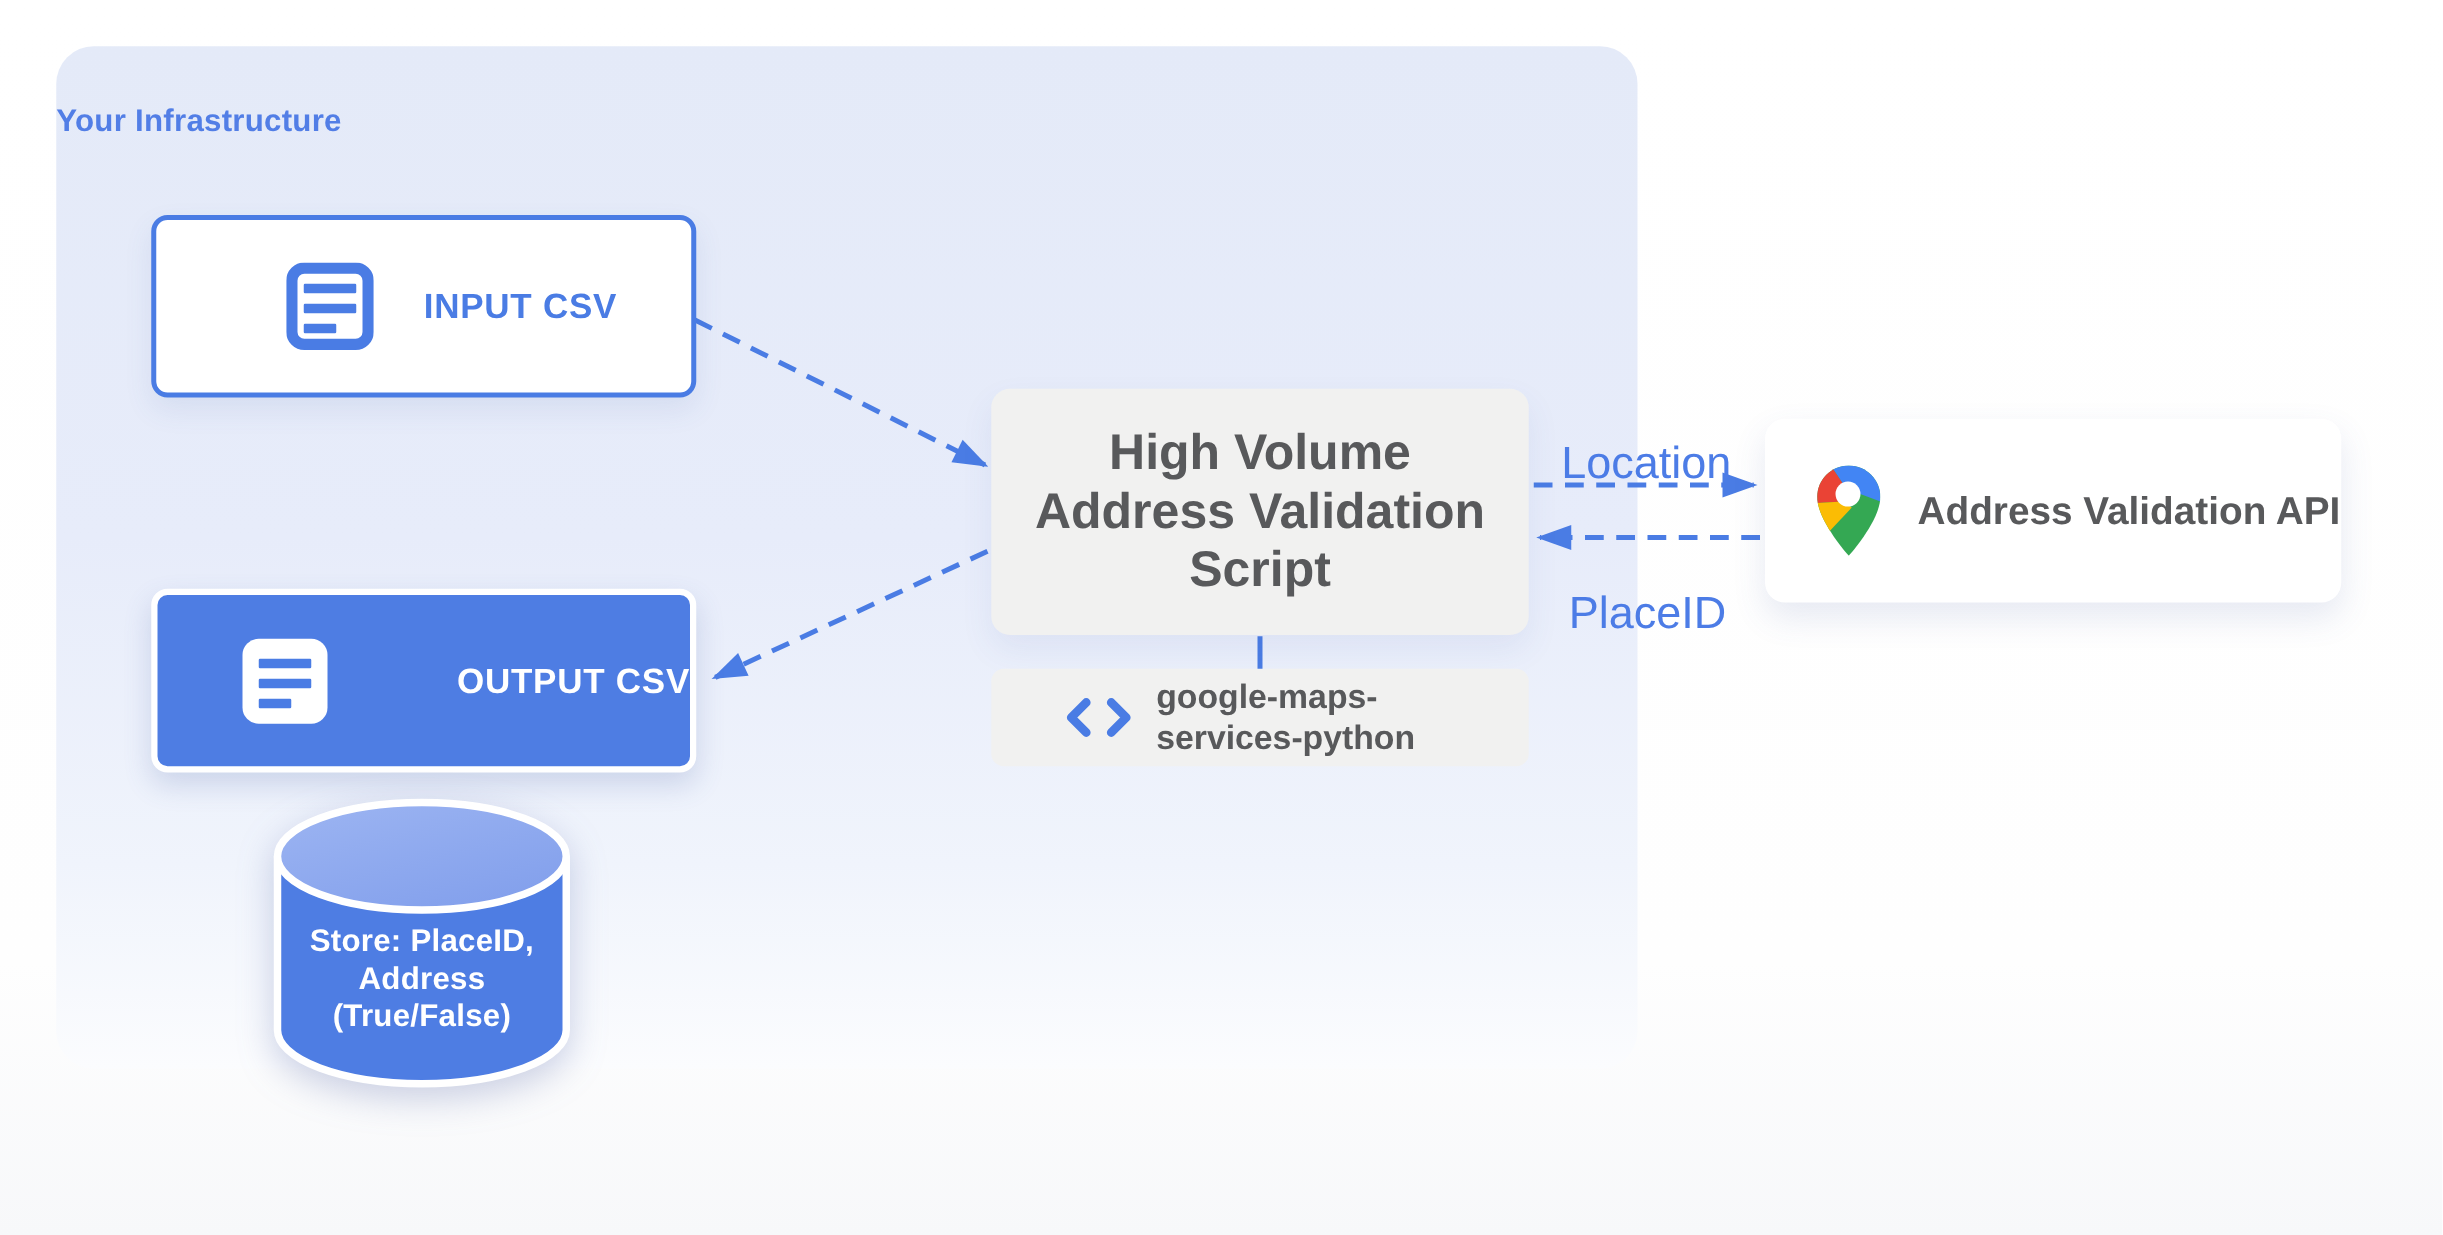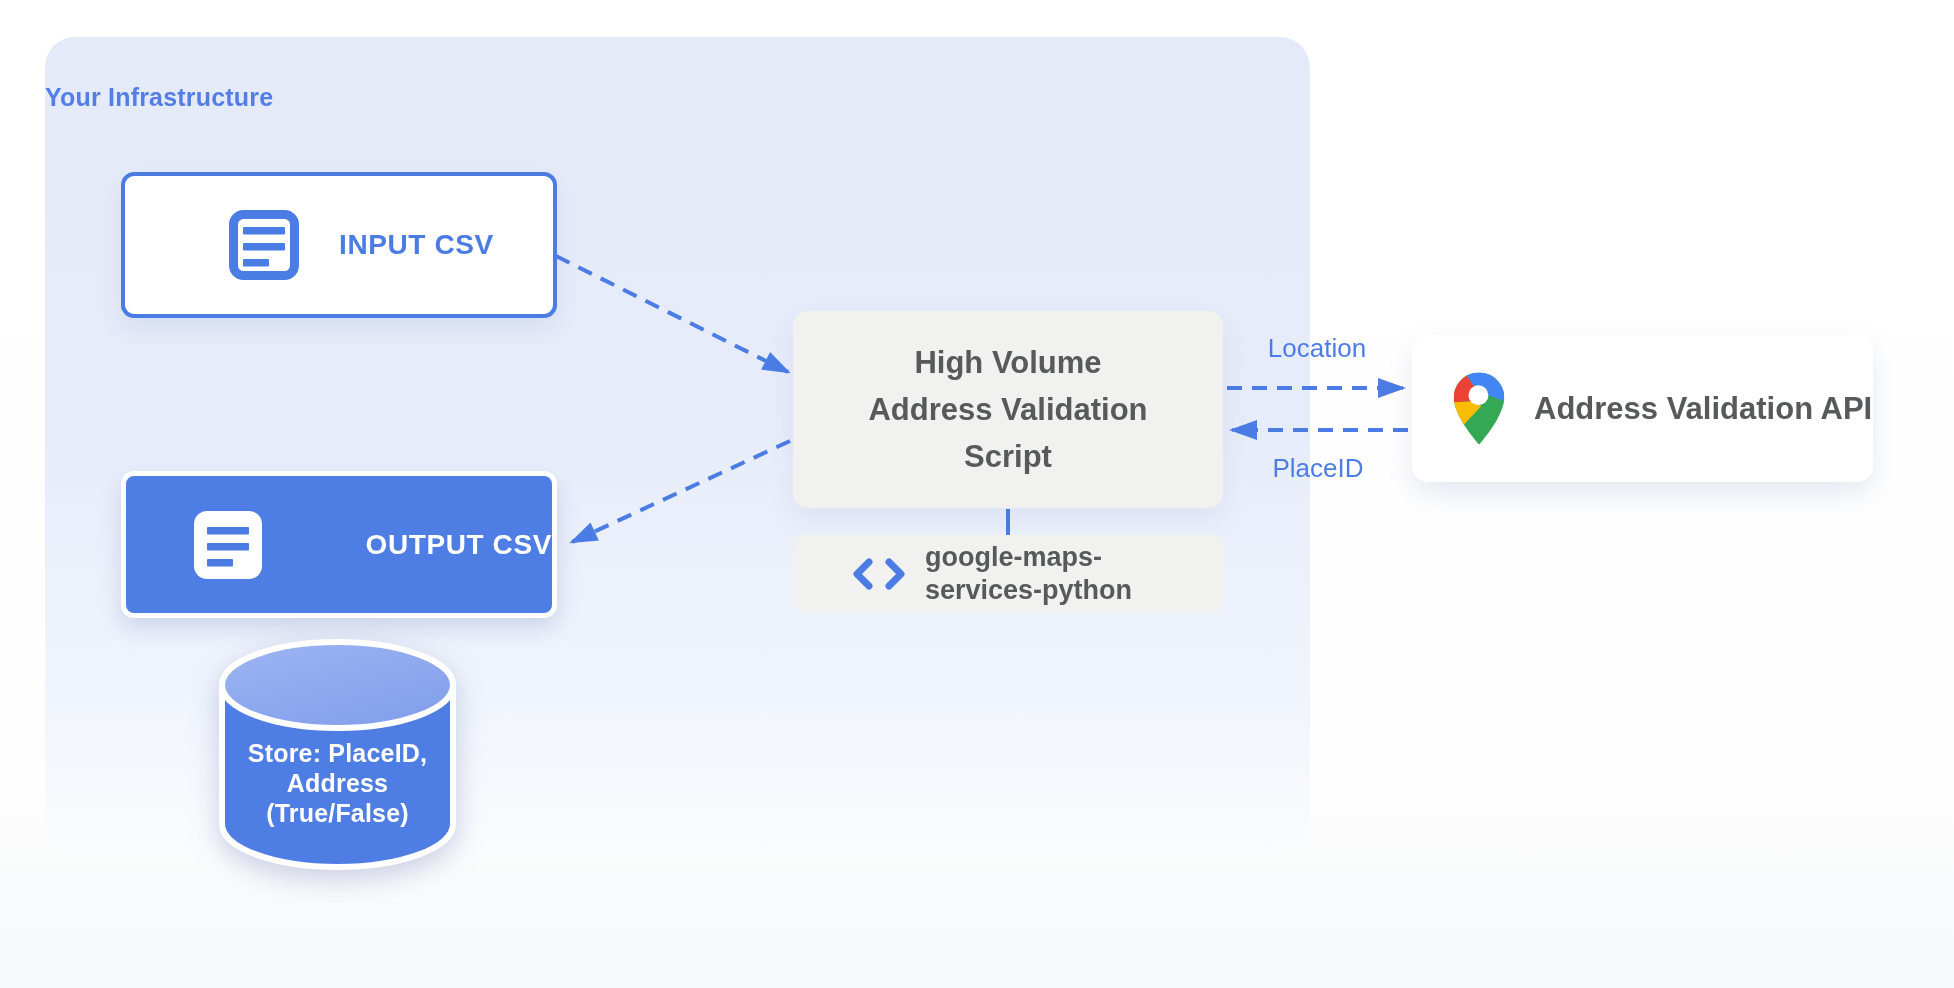--- a/index.html
+++ b/index.html
@@ -77,21 +77,21 @@
   
   .node-script{
     left:793px;top:311px;width:430px;height:197px;
     background:var(--box-gray);
     border-radius:15px;
     box-shadow:0 12px 26px rgba(70,95,165,.08);
     justify-content:center;
   }
   .script-label{
     text-align:center;
-    font-size:31px;font-weight:bold;color:var(--text-gray);
+    font-size:40px;font-weight:bold;color:var(--text-gray);
     line-height:47px;
   }
   .script-label span{display:block;}
   
   .node-library{
     left:793px;top:535px;width:430px;height:78px;
     background:var(--box-gray);
     border-radius:10px;
     padding-left:58px;gap:18px;
   }
@@ -108,21 +108,21 @@
     box-shadow:0 12px 26px rgba(70,95,165,.13);
     padding-left:38px;gap:26px;
   }
   .api-label{
     font-size:31px;font-weight:bold;color:var(--text-gray);
     white-space:nowrap;
   }
   
   .edge-label{
     position:absolute;width:190px;text-align:center;
-    font-size:26px;color:var(--label-blue);
+    font-size:36px;color:var(--label-blue);margin-top:16px;
   }
   .edge-label-location{left:1222px;top:333px;}
   .edge-label-placeid{left:1223px;top:453px;}
   
   .edges{position:absolute;left:0;top:0;pointer-events:none;}
   .edges .dash{
     stroke:var(--accent-blue);stroke-width:4;fill:none;
     stroke-dasharray:15 10;
   }
   .edges .solid{stroke:var(--accent-blue);stroke-width:4;fill:none;}

